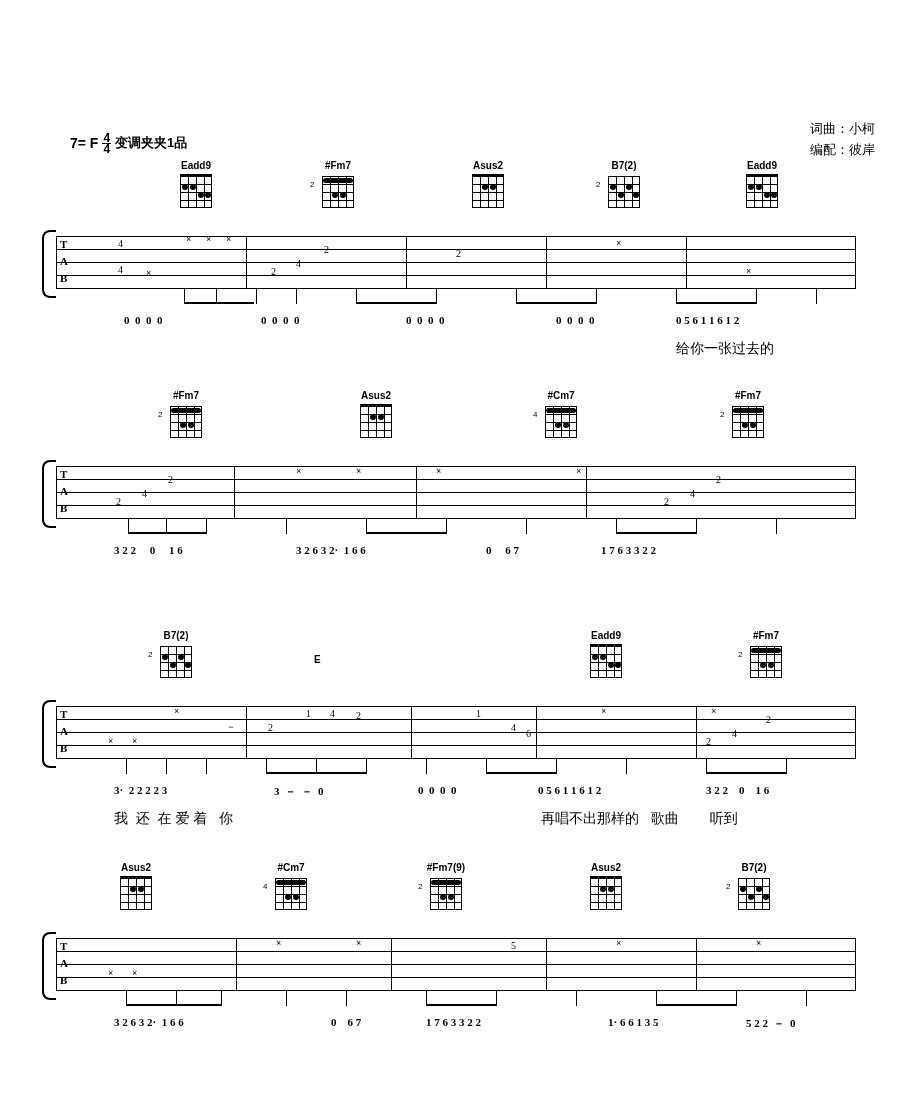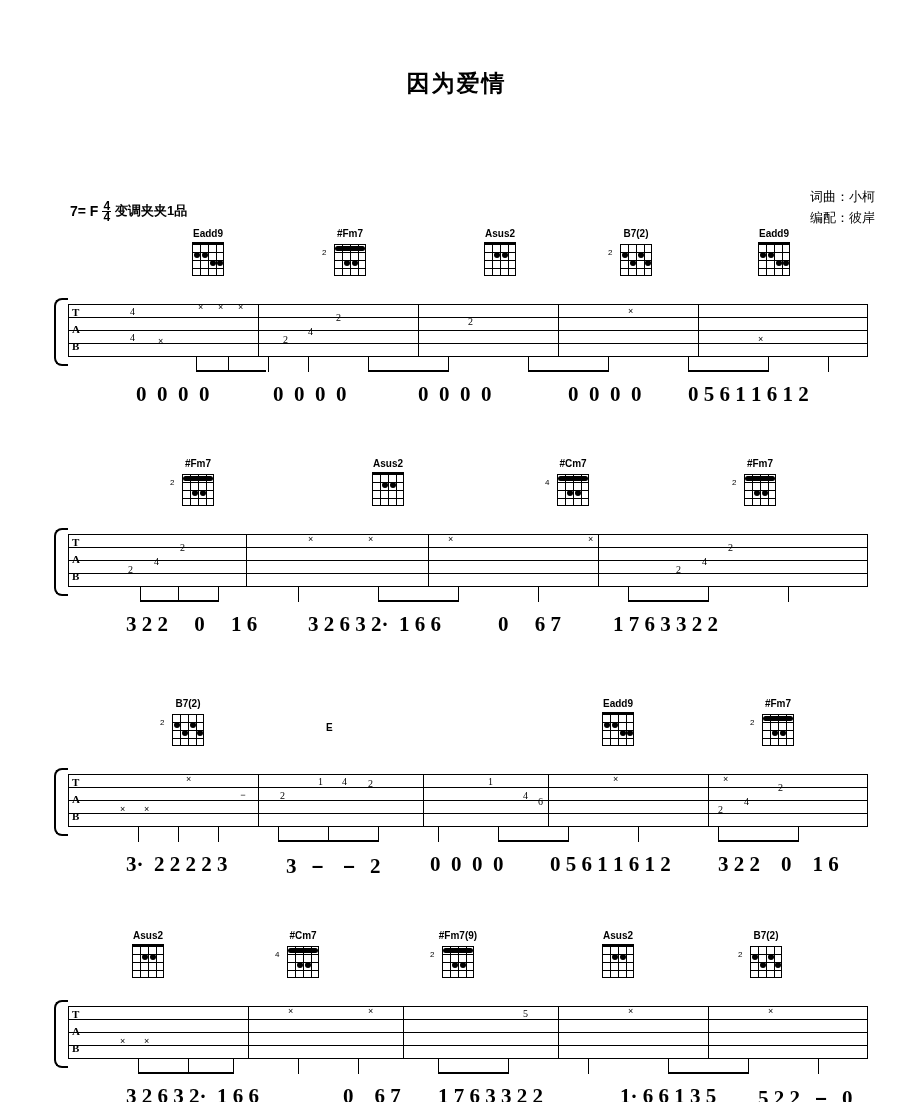--- a/index.html
+++ b/index.html
@@ -52,21 +52,21 @@
     margin: 0 4px;
     position: relative;
     top: 1px;
   }
   .keyblock .frac span { display: block; }
   .keyblock .frac .num { border-bottom: 1.4px solid #000; padding: 0 1px; }
 
   
   .system {
     position: absolute;
-    left: 68px;
+    left: 56px;
     width: 800px;
   }
   .chords {
     position: relative;
     height: 62px;
   }
   .chord {
     position: absolute;
     top: 0;
   }
@@ -185,21 +185,21 @@
   }
   .beam {
     position: absolute;
     height: 2px;
     background: #000;
   }
   .numline {
     position: relative;
     height: 26px;
     font-family: "Liberation Serif", serif;
-    font-size: 21px;
+    font-size: 11px;
     font-weight: bold;
     letter-spacing: 0;
   }
   .numline .nn {
     position: absolute;
     white-space: pre;
   }
   .lyrics {
     position: relative;
     height: 24px;
@@ -208,21 +208,20 @@
   .lyrics .ly {
     position: absolute;
     white-space: pre;
   }
 </style>
 </head>
 <body>
 
 <div class="page">
 
-  <div class="title">因为爱情</div>
 
   <div class="credits">
     <div>词曲：小柯</div>
     <div>编配：彼岸</div>
   </div>
 
   <div class="keyblock">
     <span>7= F</span>
     <span class="frac">
       <span class="num">4</span>
@@ -336,20 +335,23 @@
       <div class="beam" style="left:460px;top:80px;width:80px;"></div>
       <div class="beam" style="left:620px;top:80px;width:80px;"></div>
     </div>
 
     <div class="numline">
       <span class="nn" style="left:68px;">0  0  0  0</span>
       <span class="nn" style="left:205px;">0  0  0  0</span>
       <span class="nn" style="left:350px;">0  0  0  0</span>
       <span class="nn" style="left:500px;">0  0  0  0</span>
       <span class="nn" style="left:620px;">0 5 6 1 1 6 1 2</span>
+    </div>
+    <div class="lyrics">
+      <span class="ly" style="left:620px;">给你一张过去的</span>
     </div>
   </div>
 
   <div class="system" style="top:390px;">
     <div class="chords">
 
       <div class="chord" style="left:110px;">
         <div class="cname">#Fm7</div>
         <div class="diagram">
           <div class="grid"></div>
@@ -528,24 +530,28 @@
       <div class="stem" style="left:570px;top:66px;height:16px;"></div>
       <div class="stem" style="left:650px;top:66px;height:16px;"></div>
       <div class="stem" style="left:730px;top:66px;height:16px;"></div>
       <div class="beam" style="left:210px;top:80px;width:100px;"></div>
       <div class="beam" style="left:430px;top:80px;width:70px;"></div>
       <div class="beam" style="left:650px;top:80px;width:80px;"></div>
     </div>
 
     <div class="numline">
       <span class="nn" style="left:58px;">3·  2 2 2 2 3</span>
-      <span class="nn" style="left:218px;">3  －  －  2</span>
+      <span class="nn" style="left:218px;">3  －  －  0</span>
       <span class="nn" style="left:362px;">0  0  0  0</span>
       <span class="nn" style="left:482px;">0 5 6 1 1 6 1 2</span>
       <span class="nn" style="left:650px;">3 2 2    0    1 6</span>
+    </div>
+    <div class="lyrics">
+      <span class="ly" style="left:58px;">我  还  在 爱 着   你</span>
+      <span class="ly" style="left:485px;">再唱不出那样的   歌曲        听到</span>
     </div>
   </div>
 
   <div class="system" style="top:862px;">
     <div class="chords">
 
       <div class="chord" style="left:60px;">
         <div class="cname">Asus2</div>
         <div class="diagram">
           <div class="topbar"></div>

